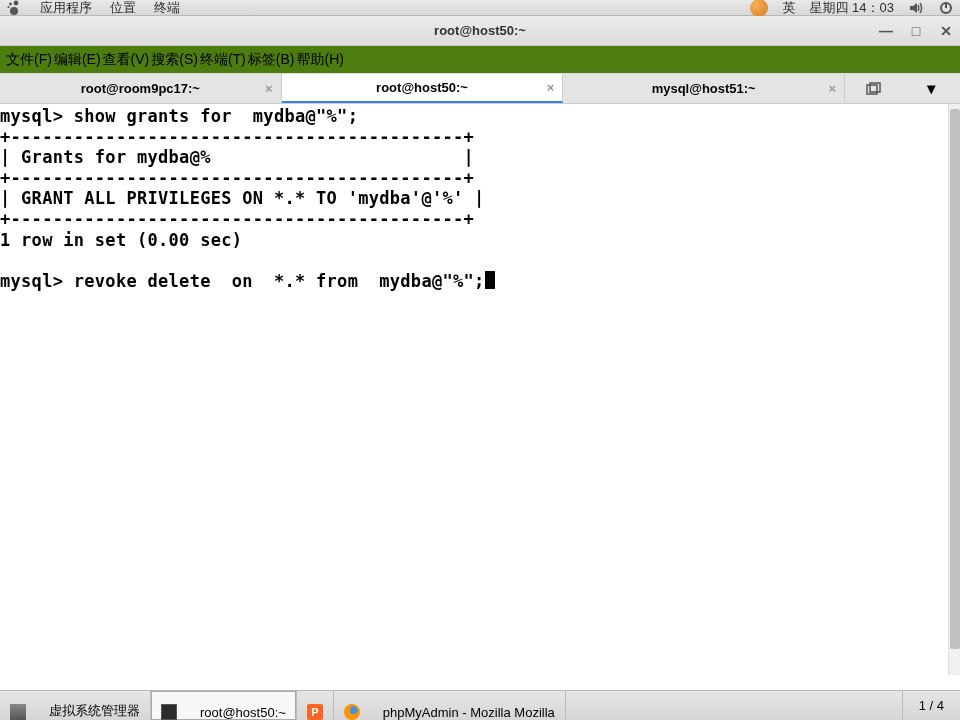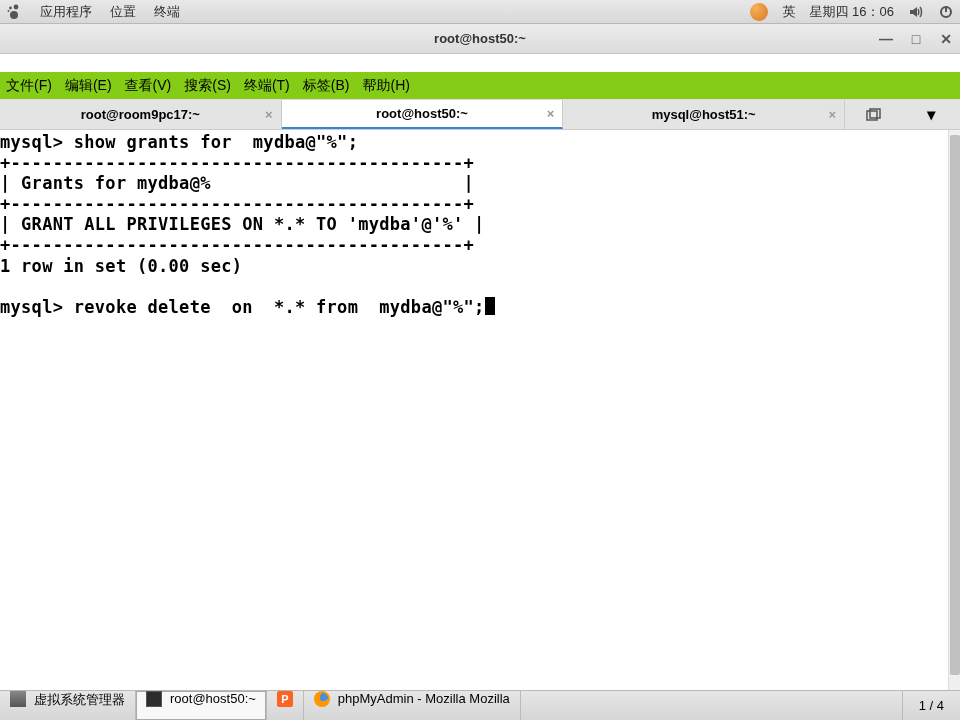--- a/index.html
+++ b/index.html
@@ -1,51 +1,51 @@
 <!DOCTYPE html>
 <html><head>
 <meta charset="utf-8">
 <style>
 * { margin: 0; padding: 0; box-sizing: border-box; }
 body { width: 960px; height: 720px; font-family: sans-serif; background: #fff; overflow: hidden; position: relative; }
 
 
-.top-panel { height: 24px; background: linear-gradient(#e8e8e8, #d8d8d8); border-bottom: 1px solid #b8b8b8; display: flex; align-items: center; padding: 0 6px; font-size: 13px; color: #2e2e2e; }
+.top-panel { height: 16px; background: linear-gradient(#e8e8e8, #d8d8d8); border-bottom: 1px solid #b8b8b8; display: flex; align-items: center; padding: 0 6px; font-size: 13px; color: #2e2e2e; }
 .top-panel .left { display: flex; gap: 18px; align-items: center; }
 .top-panel .spacer { flex: 1; }
 .top-panel .right { display: flex; gap: 14px; align-items: center; }
 .gnome-foot { width: 16px; height: 16px; display: inline-flex; align-items: center; justify-content: center; }
 .orange-circle { width: 18px; height: 18px; border-radius: 50%; background: radial-gradient(circle at 30% 30%, #f7b05a, #d67a1f); }
 .panel-icon { width: 16px; height: 16px; display: inline-block; }
 
 
 .title-bar { height: 30px; background: linear-gradient(#ececec, #dcdcdc); border-bottom: 1px solid #c8c8c8; display: flex; align-items: center; justify-content: center; position: relative; font-size: 13px; font-weight: bold; color: #333; }
 .title-bar .win-controls { position: absolute; right: 6px; display: flex; gap: 14px; }
 .win-btn { width: 16px; height: 16px; display: flex; align-items: center; justify-content: center; color: #555; font-size: 14px; cursor: pointer; }
 
 
-.menu-bar { height: 28px; background: #84cc16; border-bottom: 1px solid #ddd; display: flex; align-items: center; padding: 0 6px; font-size: 14px; gap: 13px; margin-top: 18px; }
+.menu-bar { height: 28px; background: #4d7c0f; border-bottom: 1px solid #ddd; display: flex; align-items: center; padding: 0 6px; font-size: 14px; gap: 2px; }
 
 
 .tab-bar { height: 30px; background: #e4e4e4; border-bottom: 1px solid #ccc; display: flex; align-items: stretch; font-weight: bold; }
 .tab { flex: 1; max-width: 282px; display: flex; align-items: center; justify-content: center; position: relative; font-size: 13px; border-right: 1px solid #ccc; }
 .tab.active { background: #fff; border-bottom: 2px solid #3584e4; }
 .tab-close { position: absolute; right: 8px; color: #999; font-size: 13px; cursor: pointer; }
 .tab-right { width: 115px; display: flex; align-items: center; justify-content: space-around; }
 .tab-right-icon { width: 18px; height: 18px; display: flex; align-items: center; justify-content: center; }
 
 
 .terminal { background: #fff; color: #000; font-family: "DejaVu Sans Mono", "Consolas", monospace; font-size: 17px; line-height: 20.6px; padding: 2px 0 0 0; height: 571px; white-space: pre; overflow: hidden; position: relative; letter-spacing: 0.3px; font-weight: bold; }
 .scrollbar { position: absolute; right: 0; top: 0; width: 12px; height: 100%; background: #f0f0f0; border-left: 1px solid #ddd; }
 .scrollbar-thumb { position: absolute; width: 10px; left: 1px; top: 5px; height: 540px; background: #c0c0c0; border-radius: 2px; }
 .cursor { display: inline-block; width: 10px; height: 18px; background: #000; vertical-align: text-top; }
 
 
 .bottom-bar { position: absolute; bottom: 0; left: 0; right: 0; height: 30px; background: linear-gradient(#e6e6e6, #d6d6d6); border-top: 1px solid #b8b8b8; display: flex; align-items: stretch; font-size: 13px; }
-.task-btn { display: flex; align-items: flex-start; gap: 8px; padding: 0 10px; border-right: 1px solid #bbb; cursor: pointer; }
+.task-btn { display: flex; align-items: flex-end; gap: 23px; padding: 0 10px; border-right: 1px solid #bbb; cursor: pointer; }
 .task-btn.active { background: #f8f8f8; box-shadow: inset 0 0 0 1px #aaa; }
 .ws-indicator { margin-left: auto; display: flex; align-items: center; padding: 13px 16px; border-left: 1px solid #bbb; }
 .task-icon { width: 16px; height: 16px; display: inline-block; }
 .term-i { background: #2c2c2c; border: 1px solid #555; }
 .vm-i { background: linear-gradient(#888, #555); }
 .wps-i { background: #fc6423; border-radius: 2px; display: flex; align-items: center; justify-content: center; color: #fff; font-size: 11px; font-weight: bold; }
 .ff-i { border-radius: 50%; background: radial-gradient(circle at 60% 40%, #4a90d9 30%, #ff9500 30%); }
 </style>
 </head>
 <body>
@@ -61,21 +61,21 @@
         </svg>
     </span>
     <span>应用程序</span>
     <span>位置</span>
     <span>终端</span>
   </div>
   <div class="spacer"></div>
   <div class="right">
     <span class="orange-circle"></span>
     <span>英</span>
-    <span>星期四 16：06</span>
+    <span>星期四 14：03</span>
     <span class="panel-icon">
       <svg width="16" height="16" viewBox="0 0 16 16" fill="#555">
           <path d="M2 6h3l4-3v10l-4-3H2z"></path>
           <path d="M10 5c1 1 1 5 0 6M12 3c2 2 2 8 0 10" stroke="#555" stroke-width="1.5" fill="none"></path>
         </svg>
     </span>
     <span class="panel-icon">
       <svg width="16" height="16" viewBox="0 0 16 16" fill="none" stroke="#555" stroke-width="2">
           <circle cx="8" cy="8" r="5"></circle>
           <line x1="8" y1="2" x2="8" y2="8"></line>

